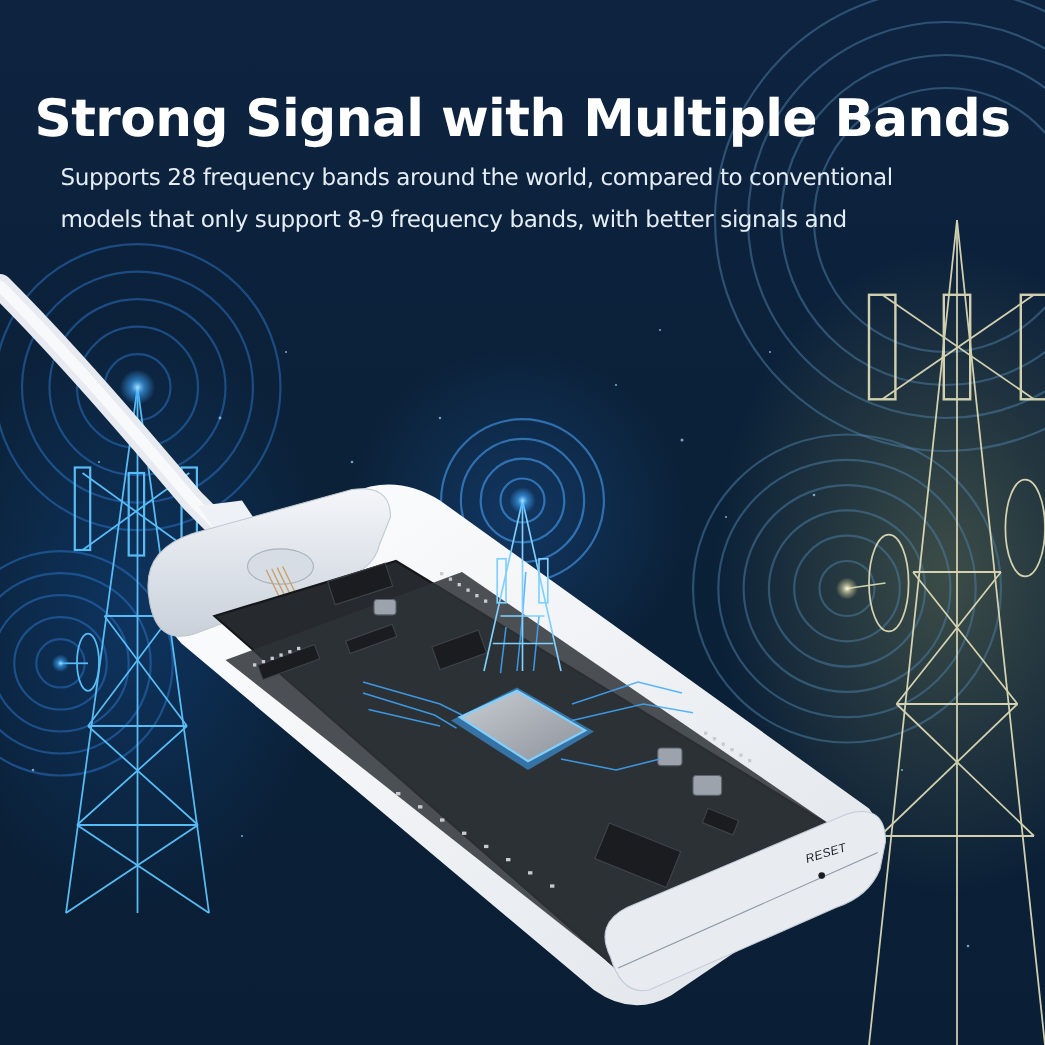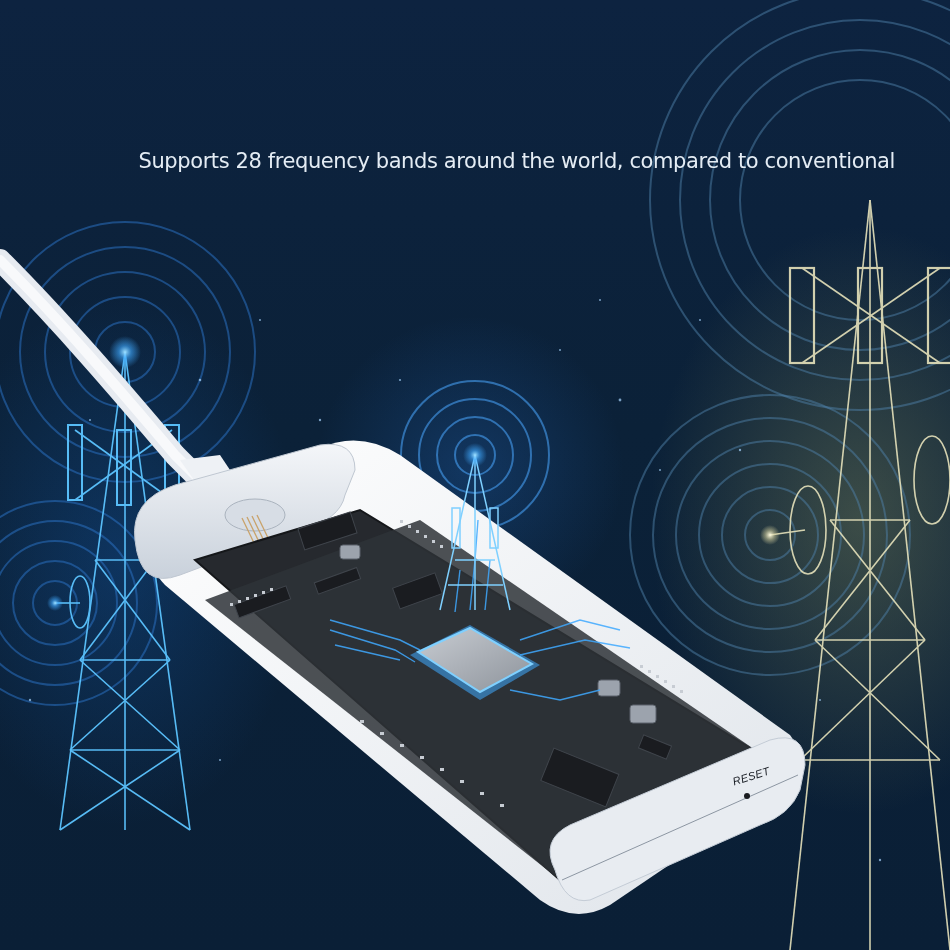--- a/index.html
+++ b/index.html
@@ -7,21 +7,21 @@
   .stage { position:relative; width:950px; height:950px; overflow:hidden;
     background:
       radial-gradient(ellipse 300px 420px at 860px 520px, rgba(120,130,90,0.45), rgba(20,40,60,0) 70%),
       radial-gradient(ellipse 260px 380px at 120px 560px, rgba(20,90,170,0.35), rgba(0,0,0,0) 70%),
       radial-gradient(ellipse 220px 220px at 470px 470px, rgba(40,120,220,0.25), rgba(0,0,0,0) 70%),
       linear-gradient(180deg, #0d2340 0%, #0b2138 45%, #0a1f36 100%);
   }
   .bg-svg { position:absolute; left:0; top:0; width:950px; height:950px; }
   .headline { position:absolute; left:0; top:52px; width:950px; text-align:center; color:#ffffff;
     font-family:"DejaVu Sans", sans-serif; font-weight:bold; font-size:47px; letter-spacing:-0.5px; line-height:1.1; }
-  .subtitle { position:absolute; left:55px; top:142px; width:840px; text-align:right; color:#e4ecf4;
+  .subtitle { position:absolute; left:55px; top:142px; width:840px; text-align:left; color:#e4ecf4;
     font-family:"DejaVu Sans", sans-serif; font-size:21px; line-height:38px; letter-spacing:-0.4px; }
   .subtitle span { display:block; }
   .reset-label { position:absolute; left:732px; top:770px; transform:rotate(-17deg); color:#1b1f26;
     font-family:"Liberation Sans", sans-serif; font-size:11px; font-style:italic; letter-spacing:0.3px; }
 </style>
 </head>
 <body>
 
 <div class="stage">
 
@@ -241,19 +241,21 @@
         <path d="M410,655 L470,625 L540,665 L480,700 Z" fill="#3fa9ff" opacity="0.55"></path>
         <path d="M418,652 L470,628 L532,664 L480,692 Z" fill="url(#chipGrad)" stroke="#7fd0ff" stroke-width="2"></path>
       </g>
 
       <path d="M555,870 Q540,840 570,825 L770,740 Q805,730 805,765 L800,790 Q790,815 760,825 L590,900 Q565,905 555,870 Z" fill="#e8ecf1" stroke="#c4ccd6" stroke-width="1"></path>
       <line x1="562" y1="880" x2="798" y2="775" stroke="#8c96a2" stroke-width="1"></line>
       <circle cx="747" cy="796" r="3" fill="#1a1c20"></circle>
     </g>
   </svg>
 
+  <h1 class="headline">Strong Signal with Multiple Bands</h1>
 
   <div class="subtitle">
     <span>Supports 28 frequency bands around the world, compared to conventional</span>
+    <span>models that only support 8-9 frequency bands, with better signals and</span>
   </div>
 
   <div class="reset-label">RESET</div>
 </div>
 
 </body></html>

